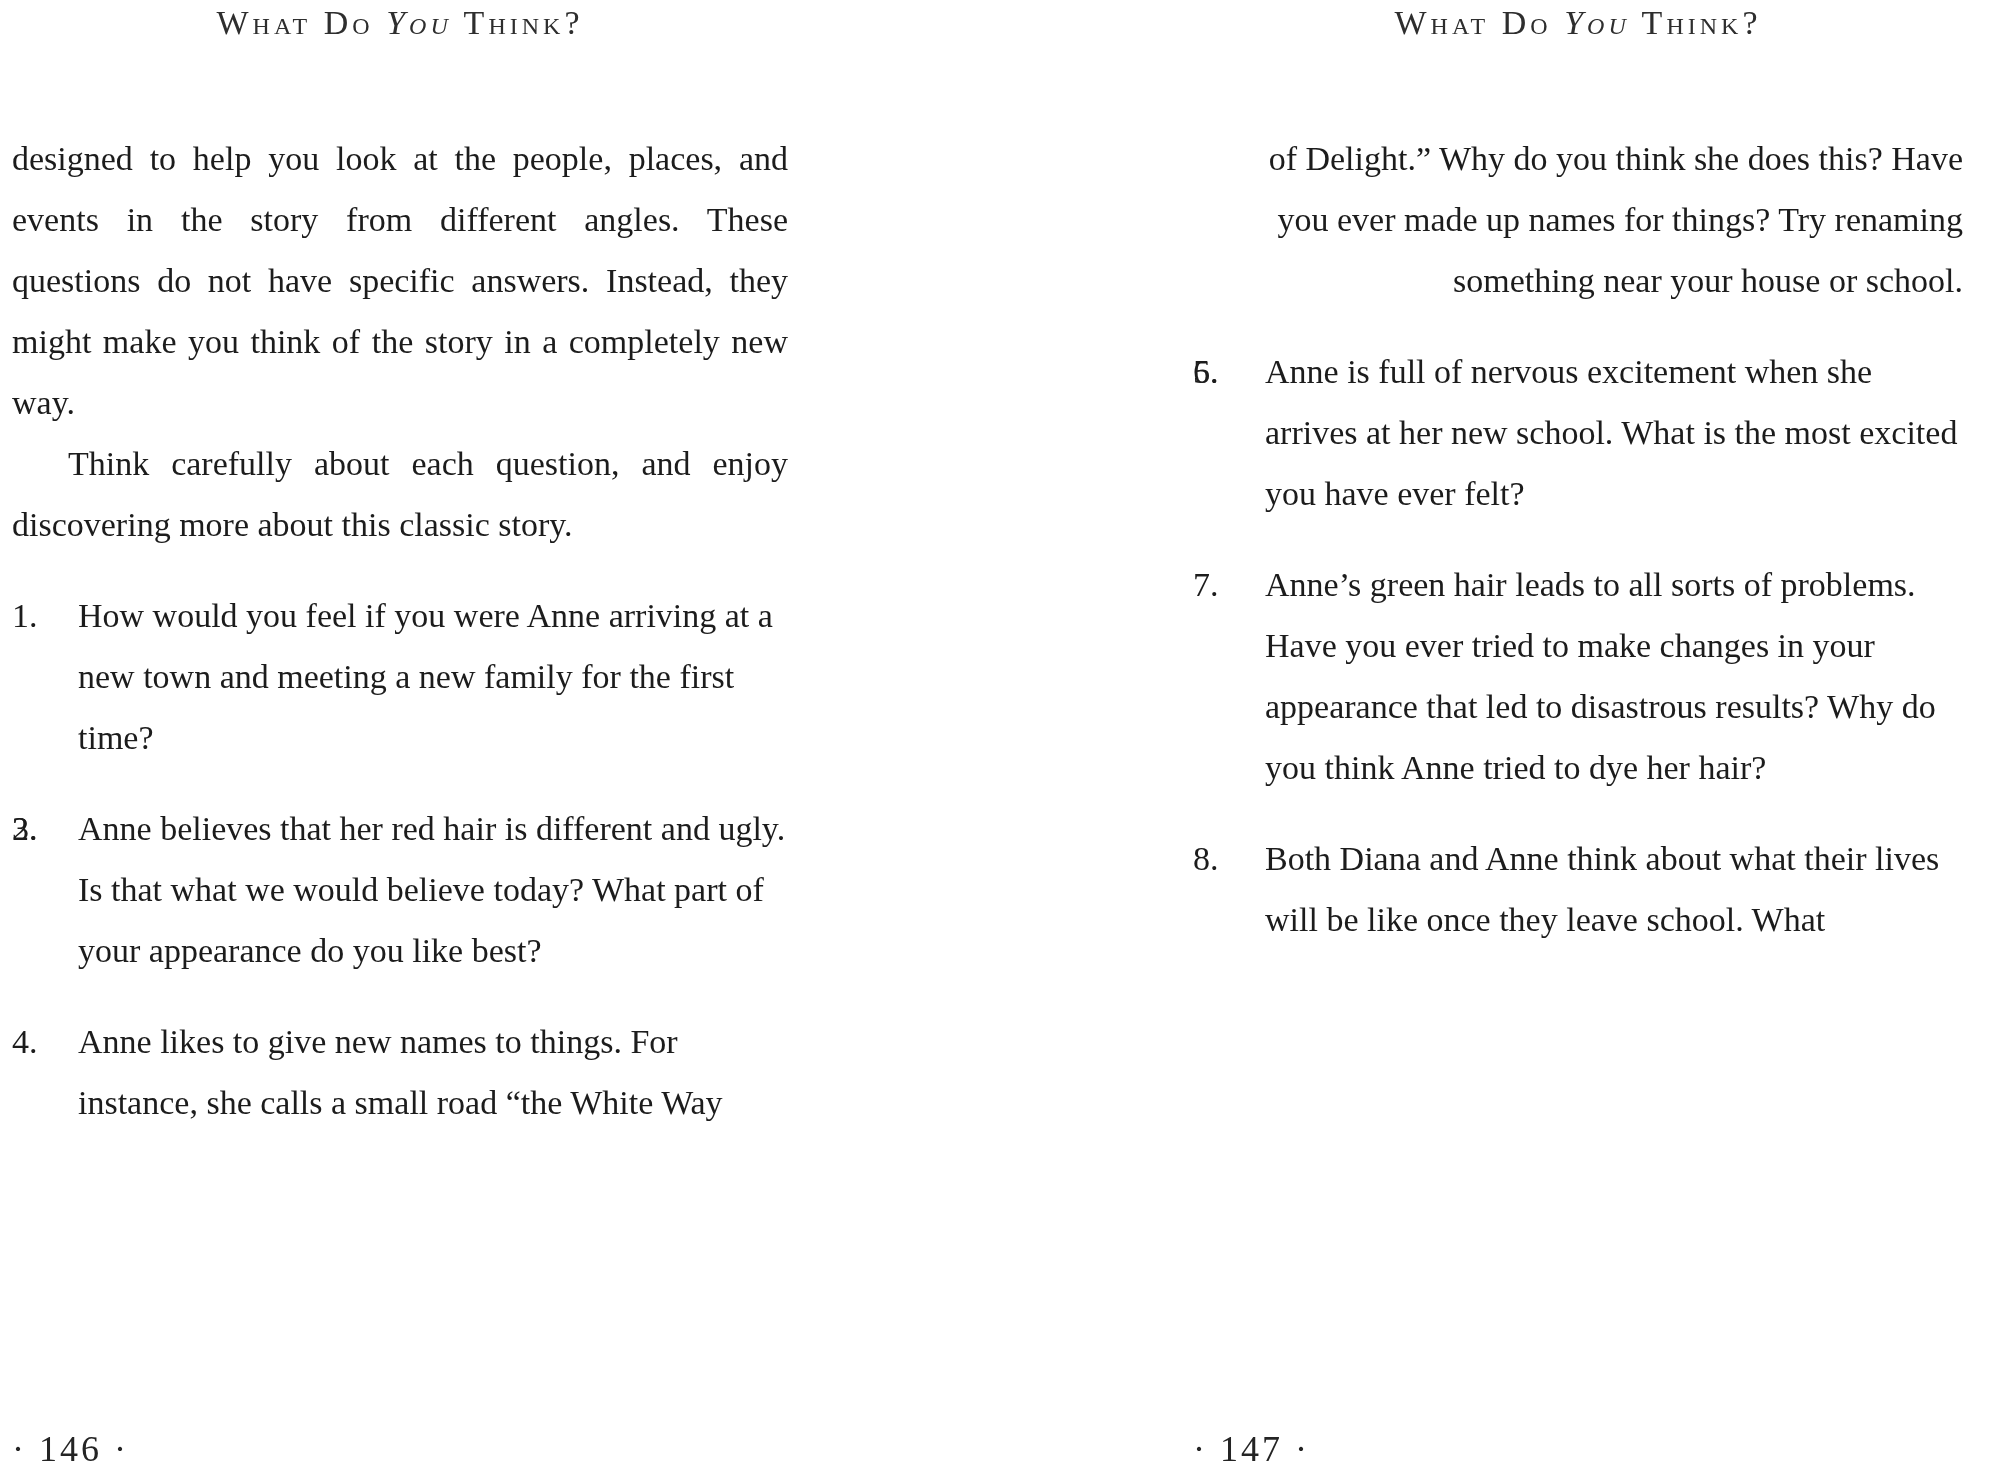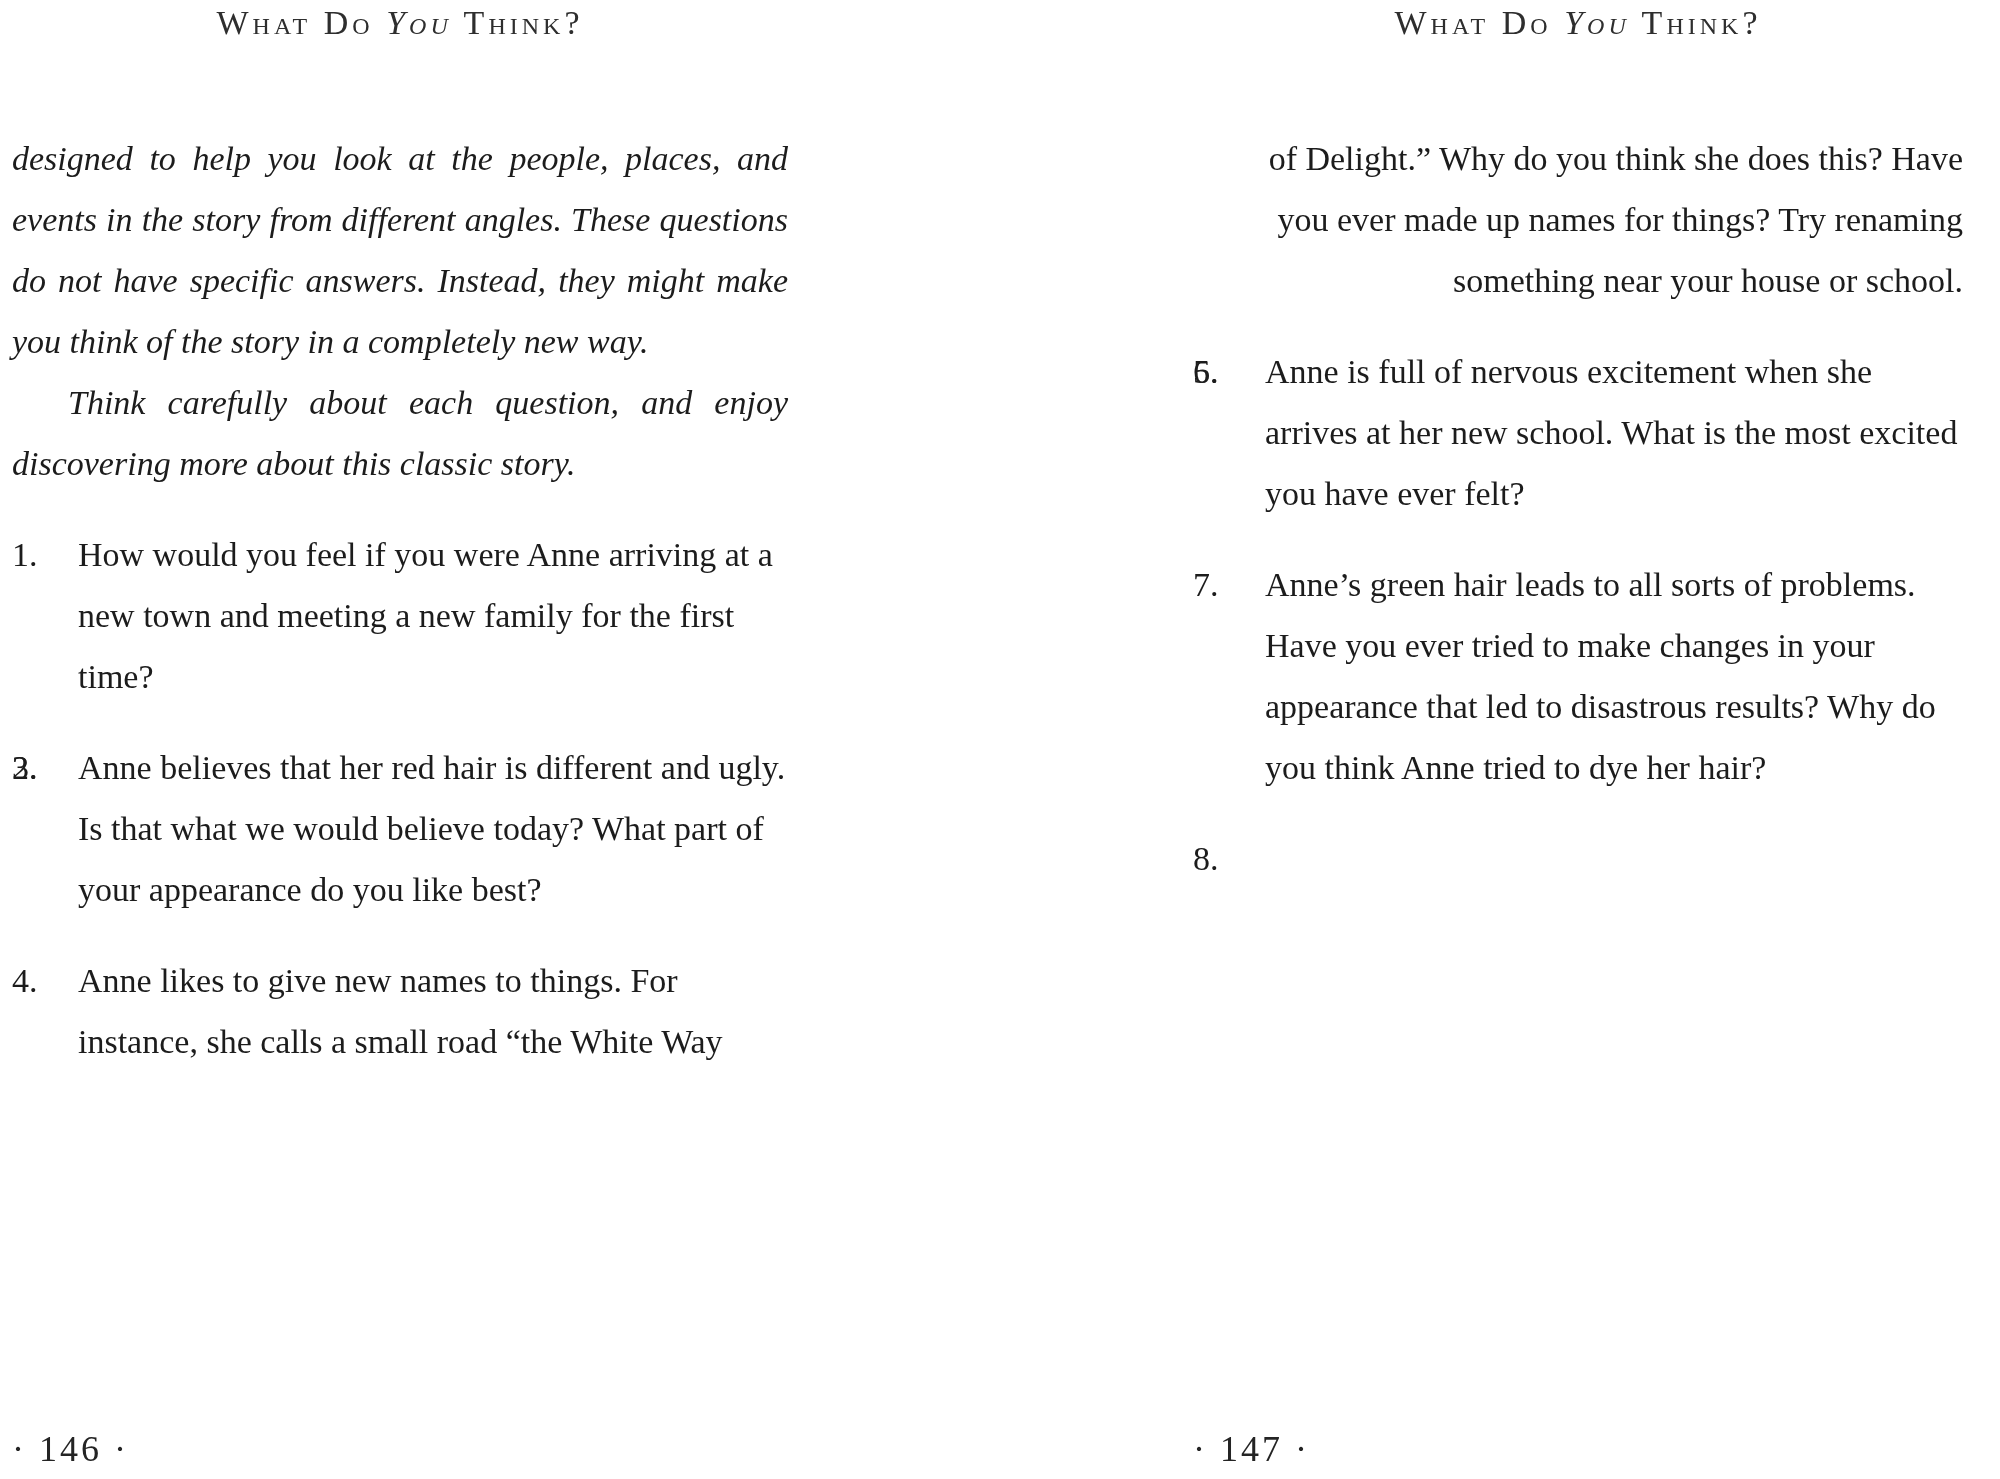--- a/index.html
+++ b/index.html
@@ -44,21 +44,20 @@
     position: absolute;
     top: 128px;
     left: 0;
     right: 0;
     font-size: 34px;
     line-height: 61px;
   }
   .para {
     margin: 0;
     text-align: justify;
-    font-style: italic;
   }
   .para.indent { text-indent: 56px; }
 
   .continuation {
     margin: 0;
     padding-left: 72px;
     text-align: right;
   }
 
   .questions {
@@ -141,20 +140,21 @@
         <li class="q">
           <span class="num">6.</span>
           <span class="qtext">Anne is full of nervous excitement when she arrives at her new school. What is the most excited you have ever felt?</span>
         </li>
         <li class="q">
           <span class="num">7.</span>
           <span class="qtext">Anne’s green hair leads to all sorts of problems. Have you ever tried to make changes in your appearance that led to disastrous results? Why do you think Anne tried to dye her hair?</span>
         </li>
         <li class="q">
           <span class="num">8.</span>
+          <span class="qtext">Both Diana and Anne think about what their lives will be like once they leave school. What</span>
         </li>
       </ol>
     </div>
 
     <footer class="folio">· 147 ·</footer>
   </section>
 
 </div>
 
 </body></html>

